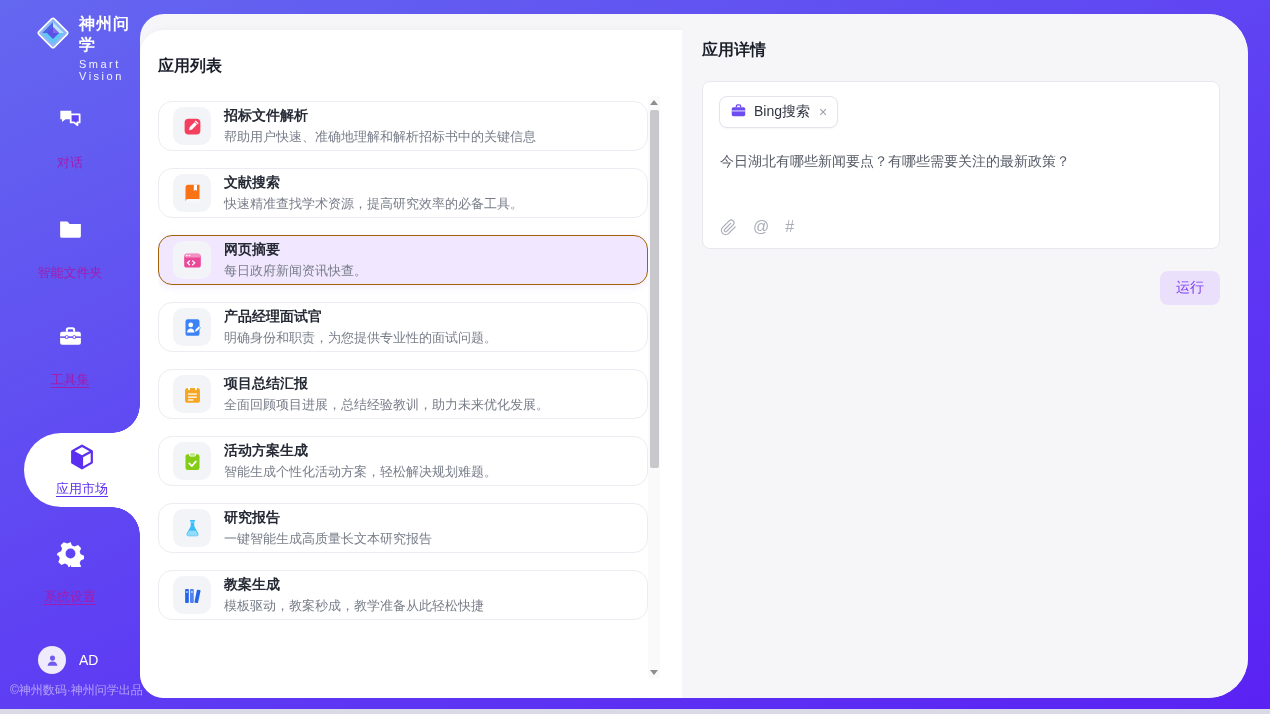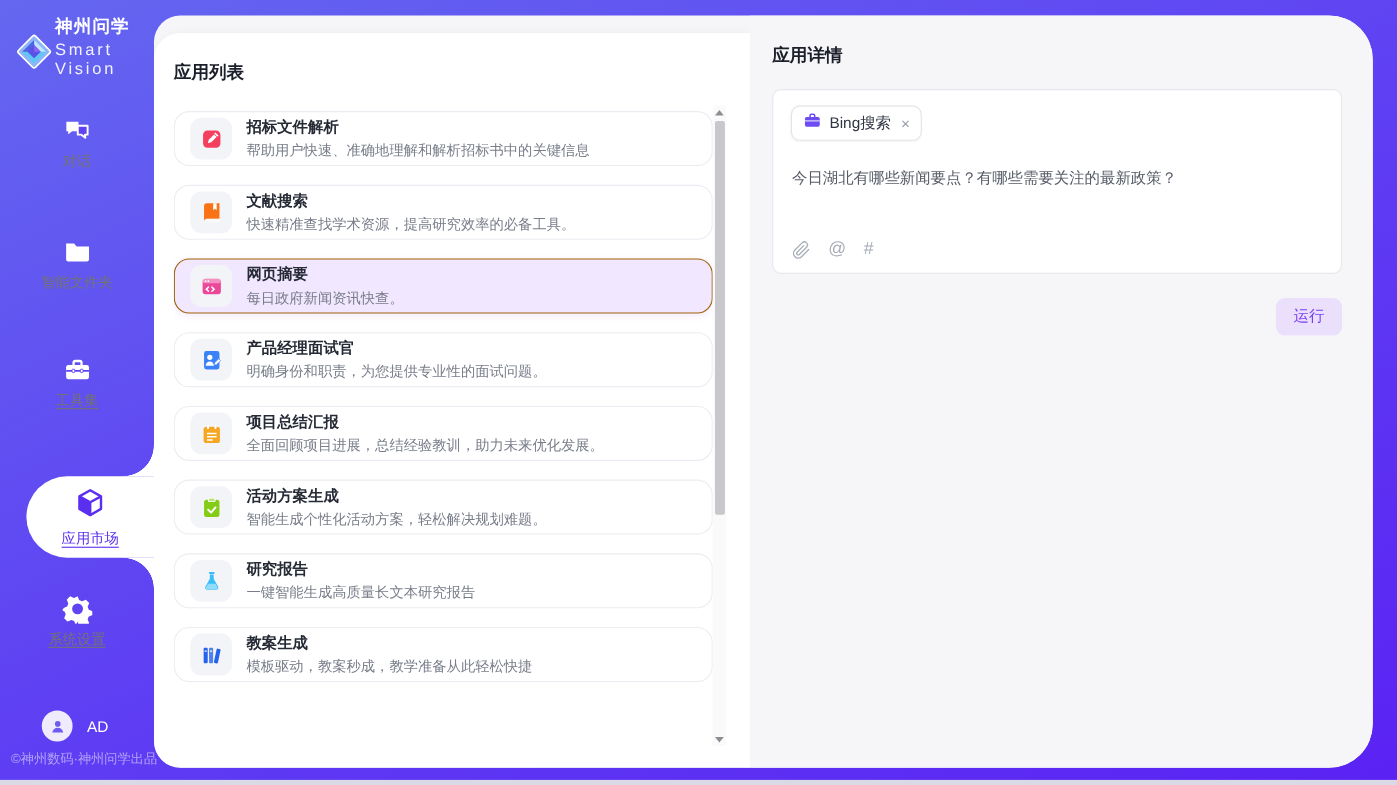--- a/index.html
+++ b/index.html
@@ -5,25 +5,25 @@
   html,body{margin:0;padding:0;}
   body{
     width:1270px;height:714px;position:relative;overflow:hidden;
     font-family:"Liberation Sans","DejaVu Sans",sans-serif;
     background:linear-gradient(155deg,#6467f0 0%,#5e3df3 55%,#5a22f3 100%);
   }
   .bottom-edge{position:absolute;left:0;right:0;bottom:0;height:5px;background:#d9dae6;}
 
   
   .sidebar{position:absolute;left:0;top:0;width:140px;height:714px;color:#fff;}
-  .logo{position:absolute;top:14px;left:12px;display:flex;align-items:flex-end;}
+  .logo{position:absolute;top:14px;left:34px;display:flex;align-items:flex-start;gap:7px;}
   .logo-text .cn{font-size:16px;font-weight:700;letter-spacing:1px;}
-  .logo-text .en{font-size:15px;letter-spacing:2.5px;opacity:.92;margin-top:2px;}
+  .logo-text .en{font-size:11px;letter-spacing:2.5px;opacity:.92;margin-top:2px;}
   .nav-item{position:absolute;left:0;width:140px;display:flex;flex-direction:column;align-items:center;cursor:pointer;}
-  .nav-item .nav-label{font-size:13px;margin-top:0;color:#737373;}
+  .nav-item .nav-label{font-size:13px;margin-top:17px;color:#a21caf;}
   .nav-label.u{text-decoration:underline;text-underline-offset:3px;}
   .nav-item.active{left:24px;width:116px;height:74px;background:#fff;border-radius:37px 0 0 37px;justify-content:center;}
   .nav-item.active .nav-label{color:#5b2ff0;margin-top:4px;text-decoration:underline;}
   .nav-item.active::before{content:"";position:absolute;top:-28px;right:0;width:28px;height:28px;
     background:radial-gradient(circle at 0 0,rgba(0,0,0,0) 27.5px,#fff 28px);}
   .nav-item.active::after{content:"";position:absolute;bottom:-28px;right:0;width:28px;height:28px;
     background:radial-gradient(circle at 0 100%,rgba(0,0,0,0) 27.5px,#fff 28px);}
   .user-row{position:absolute;left:38px;top:646px;display:flex;align-items:center;gap:13px;}
   .avatar{width:28px;height:28px;border-radius:50%;background:#efeafc;display:flex;align-items:center;justify-content:center;}
   .user-name{font-size:14px;color:#fff;}

